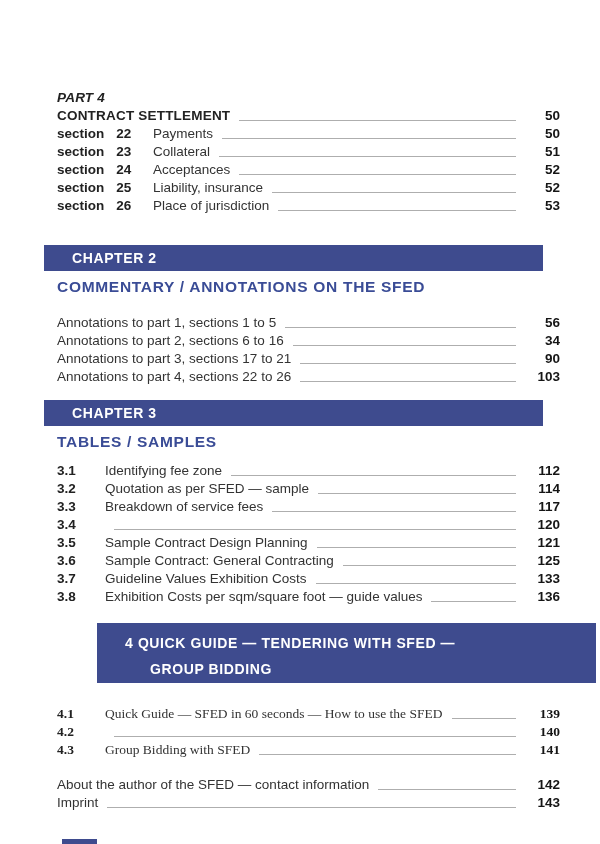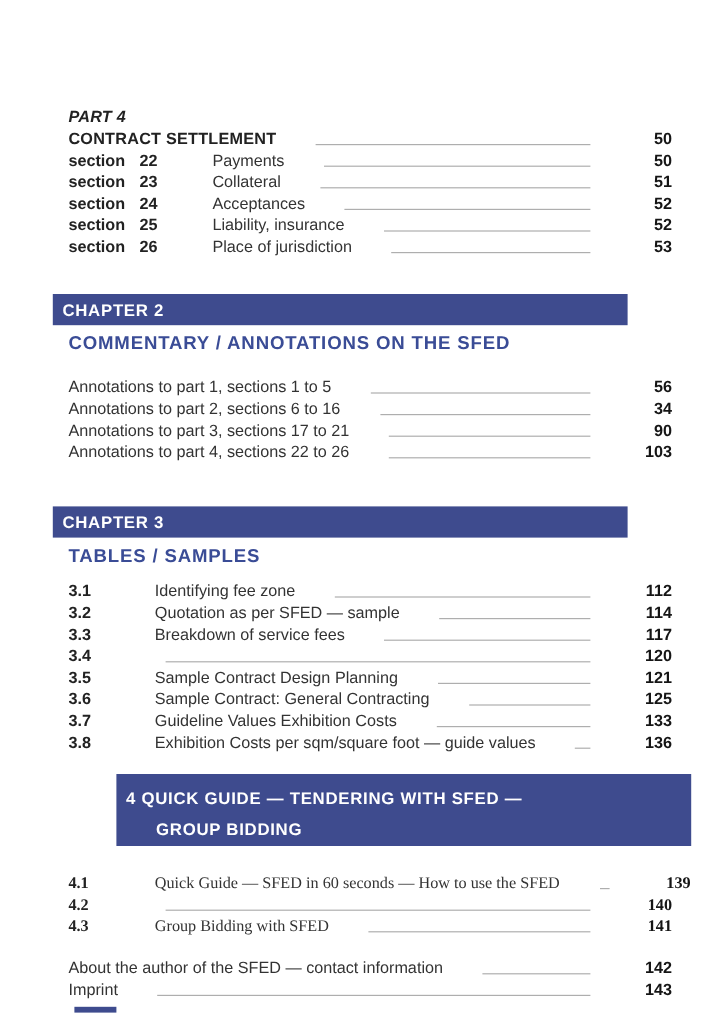--- a/index.html
+++ b/index.html
@@ -25,21 +25,20 @@
     height:18px; line-height:18px;
     font-size:13.5px; font-weight:700; color:#222;
     letter-spacing:.2px;
     font-style:italic;
   }
   .trow{
     display:flex; align-items:stretch;
     height:18px; line-height:18px;
     font-size:13.5px;
     white-space:nowrap;
-    gap:24px;
   }
   .cell-sec{
     flex:0 0 96px;
     font-weight:700; color:#222;
   }
   .cell-sec .secnum{margin-left:12px;}
   .cell-num{
     flex:0 0 48px;
     font-weight:700; color:#222;
   }
@@ -58,41 +57,41 @@
     font-weight:700; color:#151515;
   }
   .banner{
     margin-left:-13px;
     width:471px;
     background:var(--banner-bg);
     color:#ffffff;
     font-weight:700;
     font-size:14px;
     letter-spacing:.6px;
-    padding-left:8px;
+    padding-left:28px;
   }
   .banner.one{
     height:26px; line-height:26px;
   }
   .banner.two{
     height:53px;
     padding-top:7px;
     line-height:26px;
     margin-left:40px;
   }
   .banner .line2{ padding-left:25px; }
   .chapter-heading{
     margin-top:7px;
     height:18px; line-height:18px;
     font-size:15.5px; font-weight:700;
     letter-spacing:.7px;
     color:var(--heading);
   }
   .gap-30{margin-top:30px;}
-  .gap-19{margin-top:36px;}
+  .gap-19{margin-top:14px;}
   .gap-18{margin-top:18px;}
   .gap-17{margin-top:17px;}
   .gap-24{margin-top:22px;font-family:Liberation Serif, serif;}
   .gap-11{margin-top:11px;}
   .footer-fragment{
     position:absolute;
     left:62px; top:839px;
     width:35px; height:5px;
     background:var(--banner-bg);
   }

